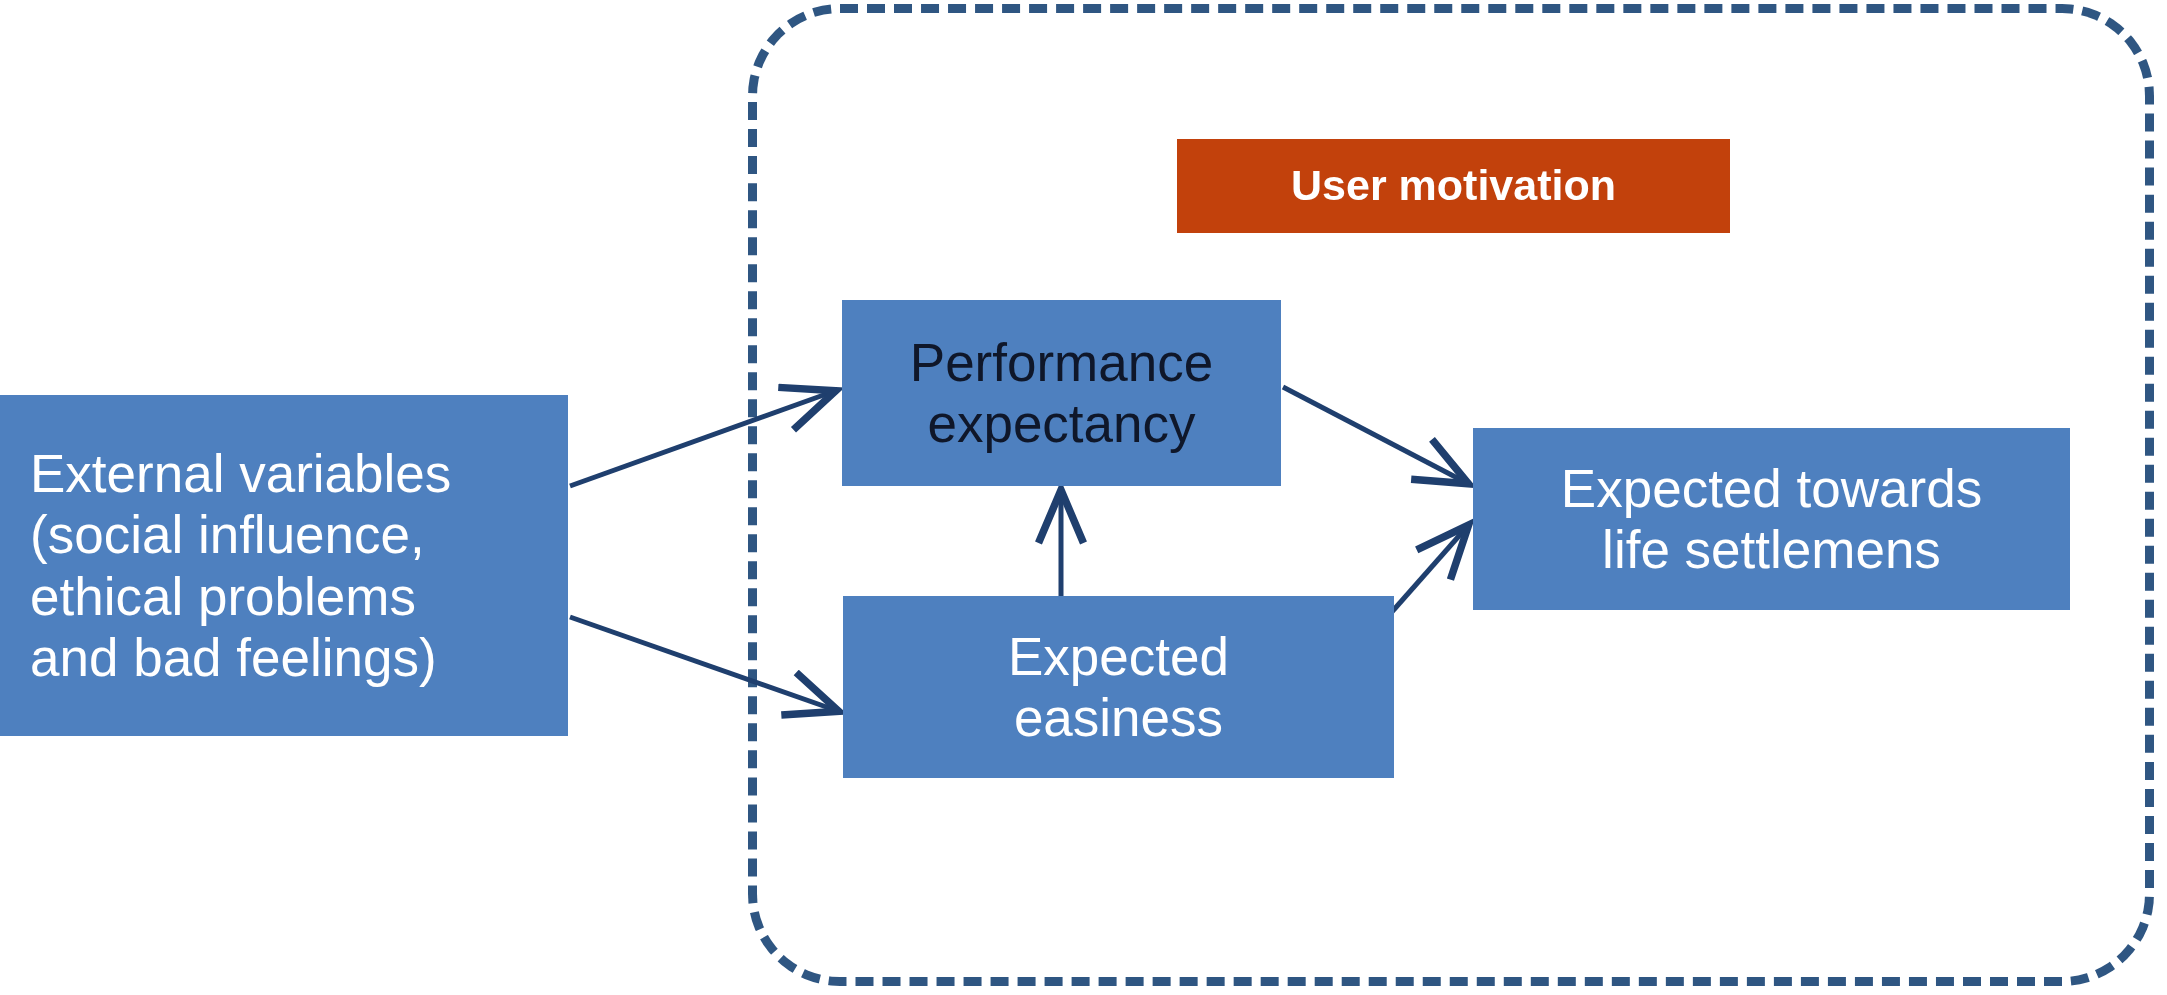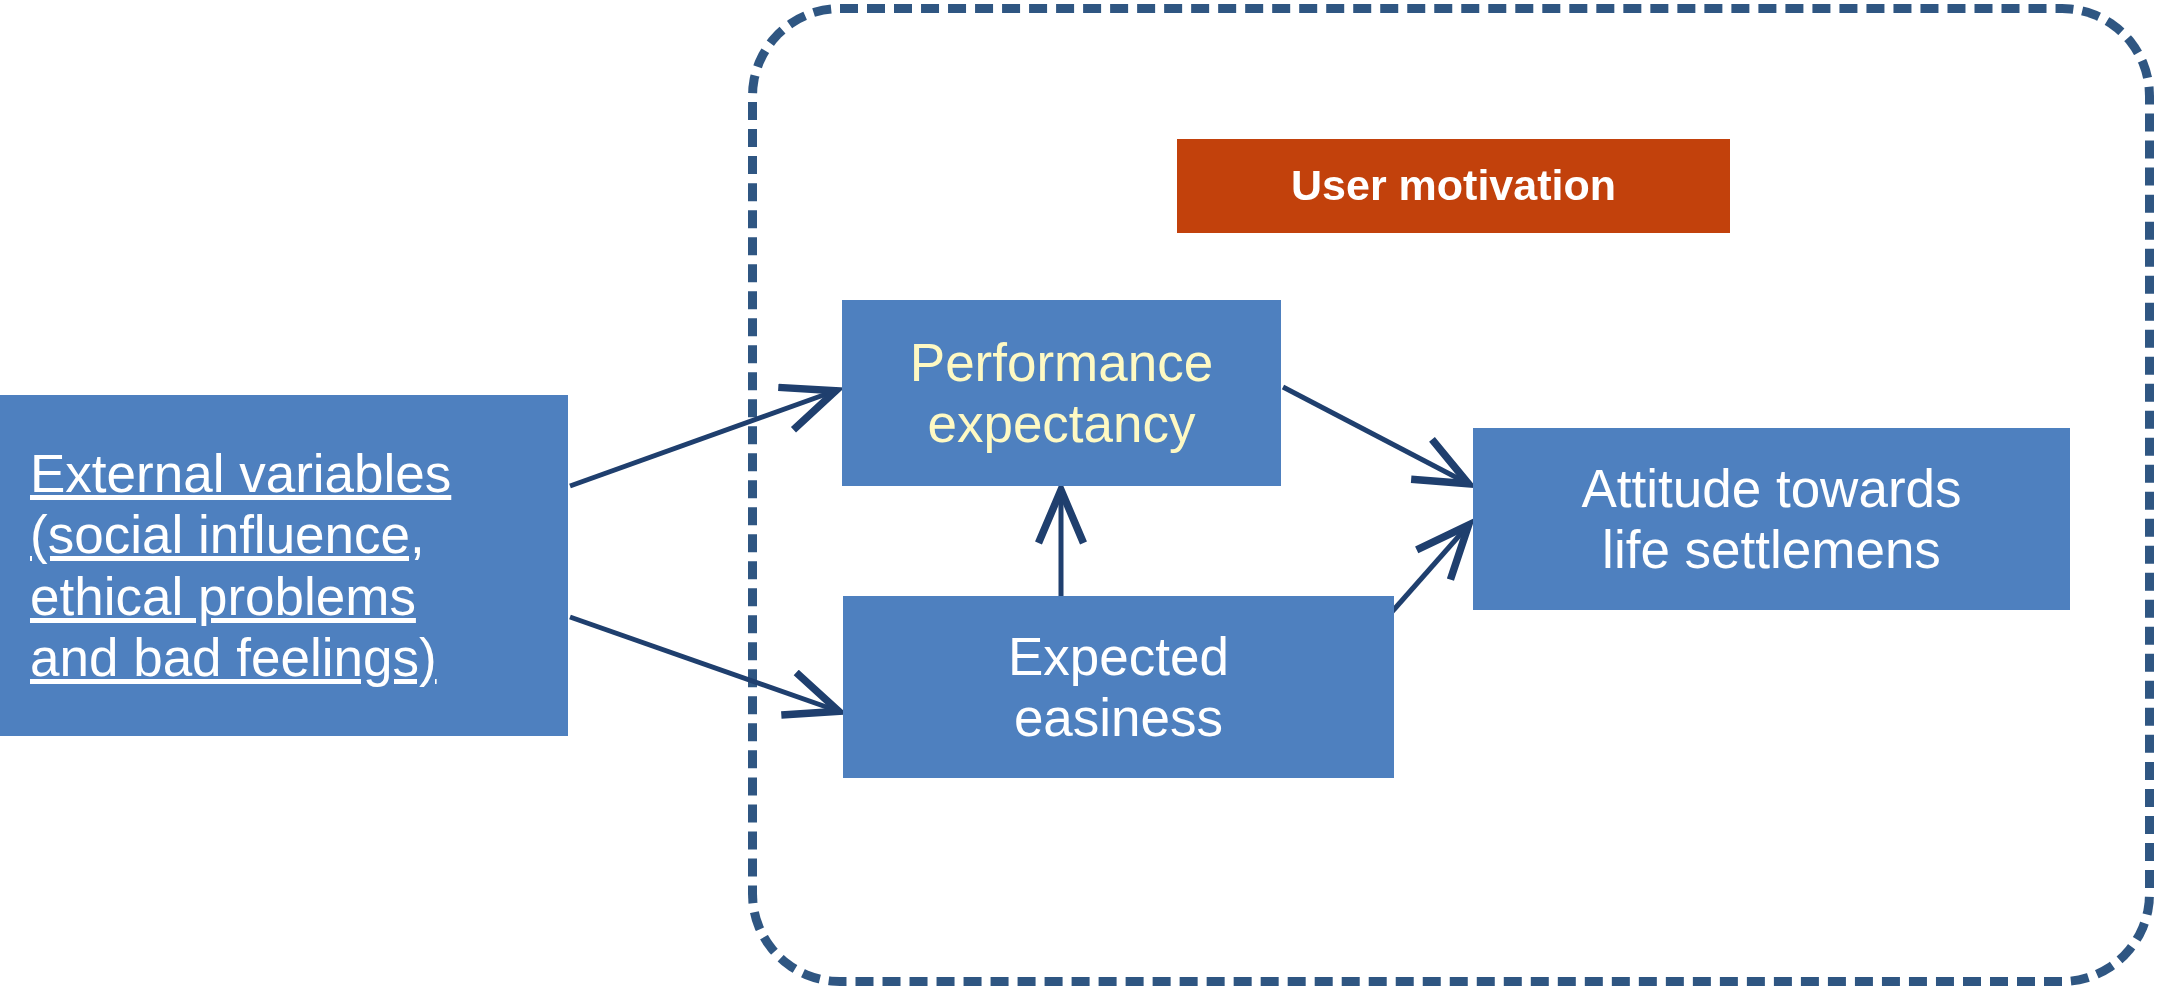--- a/index.html
+++ b/index.html
@@ -47,21 +47,20 @@
   #node-external {
     left: 0px;
     top: 395px;
     width: 568px;
     height: 341px;
     font-size: 53px;
     justify-content: flex-start;
     text-align: left;
     padding-left: 30px;
     padding-right: 10px;
-    text-decoration: underline;
   }
 
   #node-performance {
     left: 842px;
     top: 300px;
     width: 439px;
     height: 186px;
     font-size: 53px;
   }
 
@@ -123,24 +122,24 @@
     <line x1="1283" y1="387" x2="1465" y2="482" stroke="#1f3f6e" stroke-width="5" marker-end="url(#ah)"></line>
 
     <line x1="1307" y1="708" x2="1466" y2="528" stroke="#1f3f6e" stroke-width="5" marker-end="url(#ah)"></line>
   </svg>
 
   <div class="node" id="node-external" style="background: rgb(78, 128, 191); color: rgb(255, 255, 255);">External variables
 (social influence,
 ethical problems
 and bad feelings)</div>
 
-  <div class="node" id="node-performance" style="background: rgb(78, 128, 191); color: #fef9c3; text-align: center;">Performance
+  <div class="node" id="node-performance" style="background: rgb(78, 128, 191); color: #0f172a; text-align: center;">Performance
 expectancy</div>
 
   <div class="node" id="node-easiness" style="background: rgb(78, 128, 191); color: rgb(255, 255, 255);">Expected
 easiness</div>
 
-  <div class="node" id="node-attitude" style="background: rgb(78, 128, 191); color: rgb(255, 255, 255);">Attitude towards
+  <div class="node" id="node-attitude" style="background: rgb(78, 128, 191); color: rgb(255, 255, 255);">Expected towards
 life settlemens</div>
 
   <div class="node" id="node-usermotivation" style="background: #c2410c; color: rgb(255, 255, 255);">User motivation</div>
 
 </div>
 
 </body></html>

